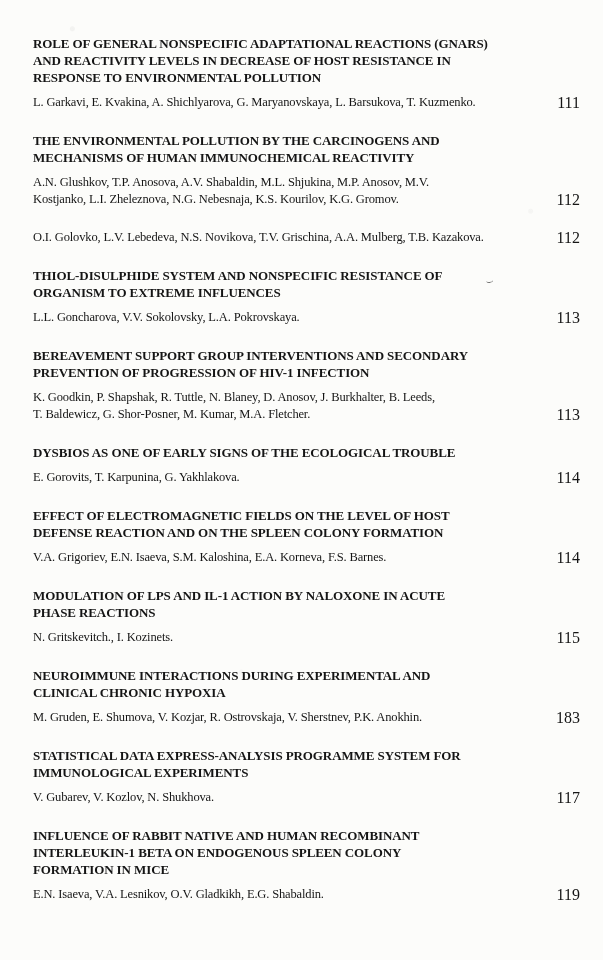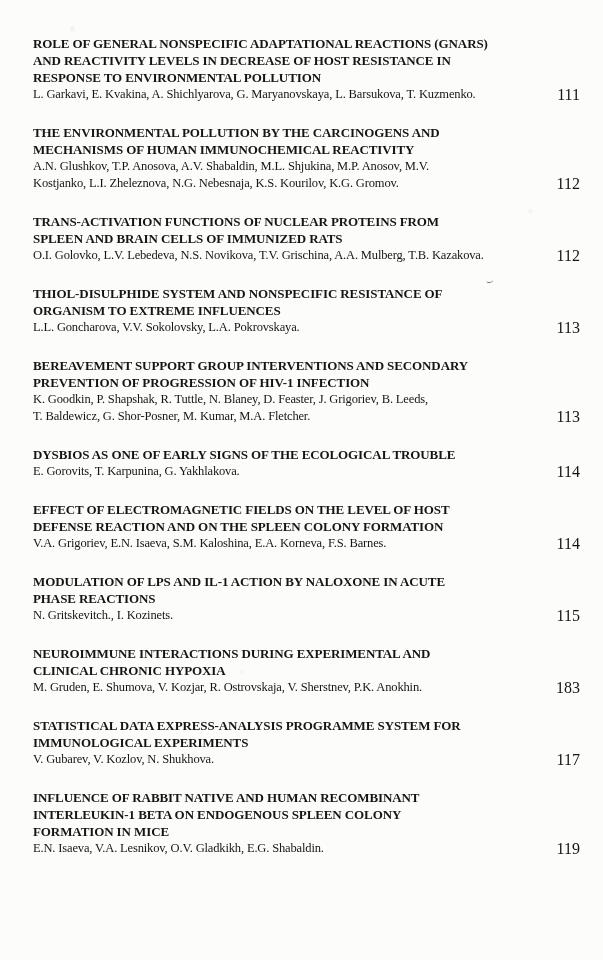--- a/index.html
+++ b/index.html
@@ -29,20 +29,21 @@
     font-weight: 700;
     font-size: 13px;
     line-height: 17px;
     letter-spacing: -0.1px;
     white-space: pre-line;
     text-transform: uppercase;
   }
   .entry-meta {
     display: flex;
     align-items: flex-end;
+    margin-top: 8px;
   }
   .entry-authors {
     flex: 1 1 auto;
     font-size: 12.5px;
     line-height: 17px;
     letter-spacing: -0.15px;
     white-space: pre-line;
     padding-right: 6px;
   }
   .entry-page {
@@ -85,42 +86,40 @@
       <div class="entry-title">THE ENVIRONMENTAL POLLUTION BY THE CARCINOGENS AND
 MECHANISMS OF HUMAN IMMUNOCHEMICAL REACTIVITY</div>
       <div class="entry-meta">
         <div class="entry-authors">A.N. Glushkov, T.P. Anosova, A.V. Shabaldin, M.L. Shjukina, M.P. Anosov, M.V.
 Kostjanko, L.I. Zheleznova, N.G. Nebesnaja, K.S. Kourilov, K.G. Gromov.</div>
         <div class="entry-page">112</div>
       </div>
     </div>
 
     <div class="entry">
-      <div class="entry-title">TRANS-ACTIVATION FUNCTIONS OF NUCLEAR PROTEINS FROM
-SPLEEN AND BRAIN CELLS OF IMMUNIZED RATS</div>
       <div class="entry-meta">
         <div class="entry-authors">O.I. Golovko, L.V. Lebedeva, N.S. Novikova, T.V. Grischina, A.A. Mulberg, T.B. Kazakova.</div>
         <div class="entry-page">112</div>
       </div>
     </div>
 
     <div class="entry">
       <div class="entry-title">THIOL-DISULPHIDE SYSTEM AND NONSPECIFIC RESISTANCE OF
 ORGANISM TO EXTREME INFLUENCES</div>
       <div class="entry-meta">
         <div class="entry-authors">L.L. Goncharova, V.V. Sokolovsky, L.A. Pokrovskaya.</div>
         <div class="entry-page">113</div>
       </div>
     </div>
 
     <div class="entry">
       <div class="entry-title">BEREAVEMENT SUPPORT GROUP INTERVENTIONS AND SECONDARY
 PREVENTION OF PROGRESSION OF HIV-1 INFECTION</div>
       <div class="entry-meta">
-        <div class="entry-authors">K. Goodkin, P. Shapshak, R. Tuttle, N. Blaney, D. Feaster, J. Grigoriev, B. Leeds,
+        <div class="entry-authors">K. Goodkin, P. Shapshak, R. Tuttle, N. Blaney, D. Anosov, J. Burkhalter, B. Leeds,
 T. Baldewicz, G. Shor-Posner, M. Kumar, M.A. Fletcher.</div>
         <div class="entry-page">113</div>
       </div>
     </div>
 
     <div class="entry">
       <div class="entry-title">DYSBIOS AS ONE OF EARLY SIGNS OF THE ECOLOGICAL TROUBLE</div>
       <div class="entry-meta">
         <div class="entry-authors">E. Gorovits, T. Karpunina, G. Yakhlakova.</div>
         <div class="entry-page">114</div>

